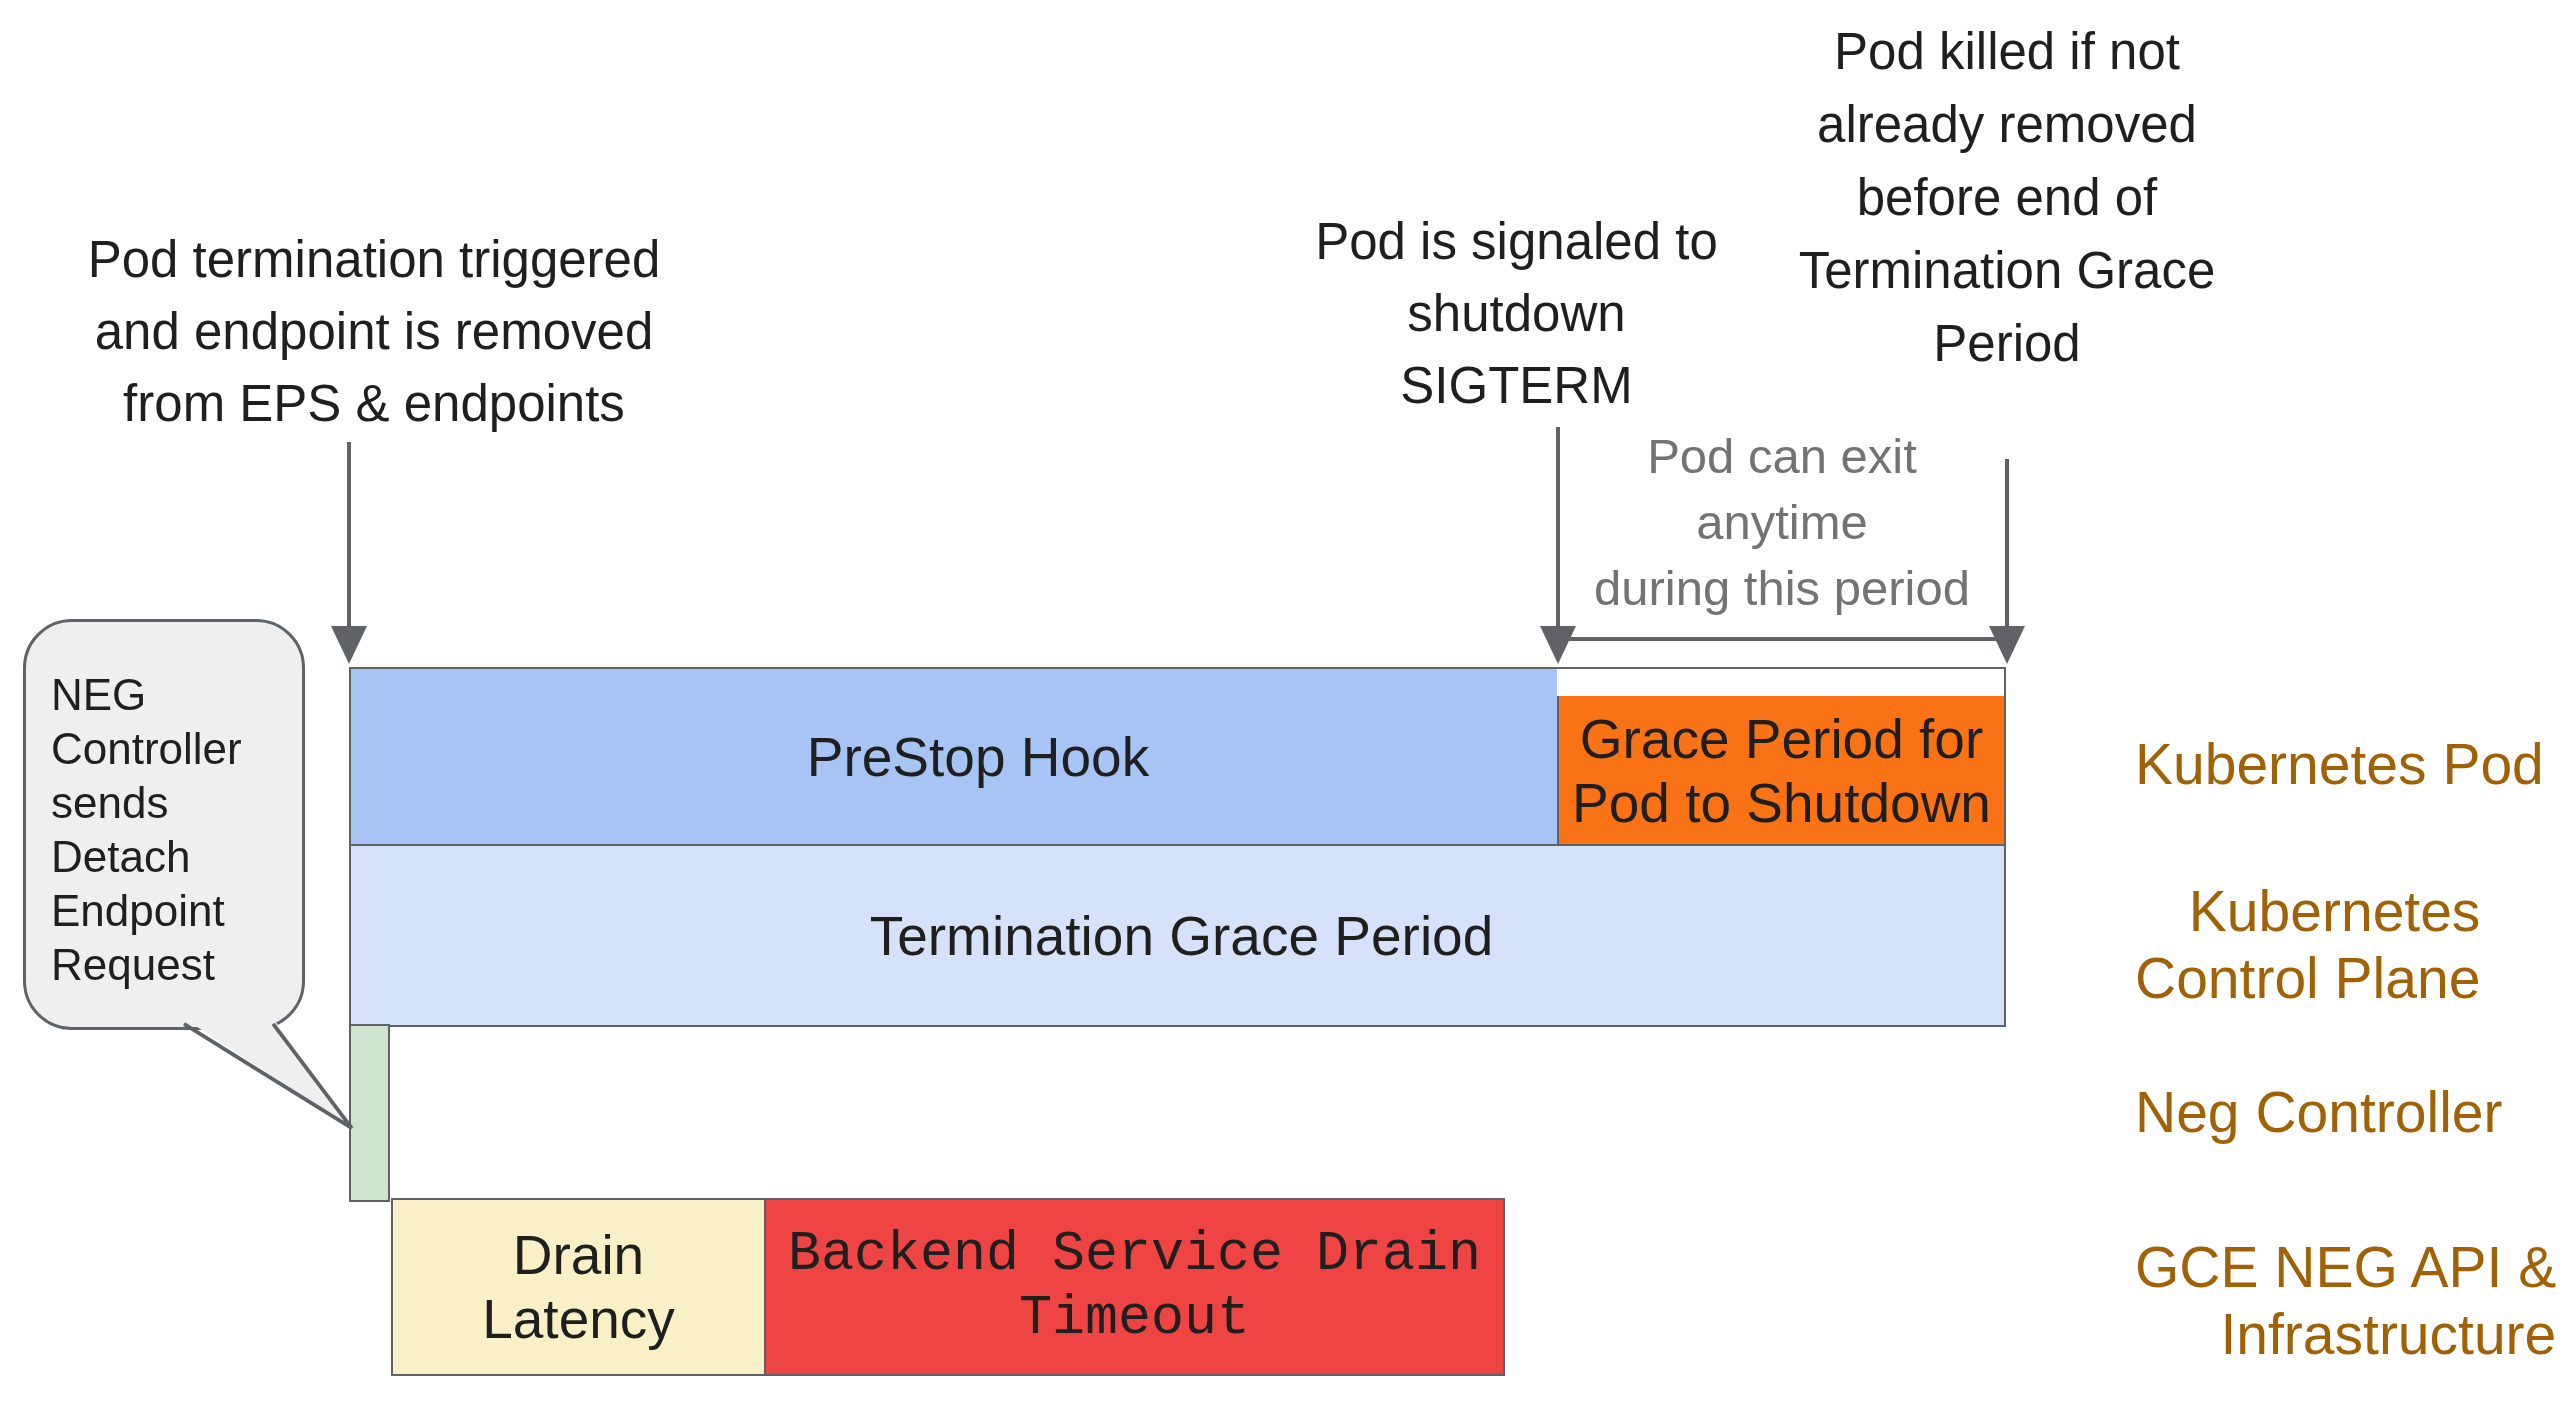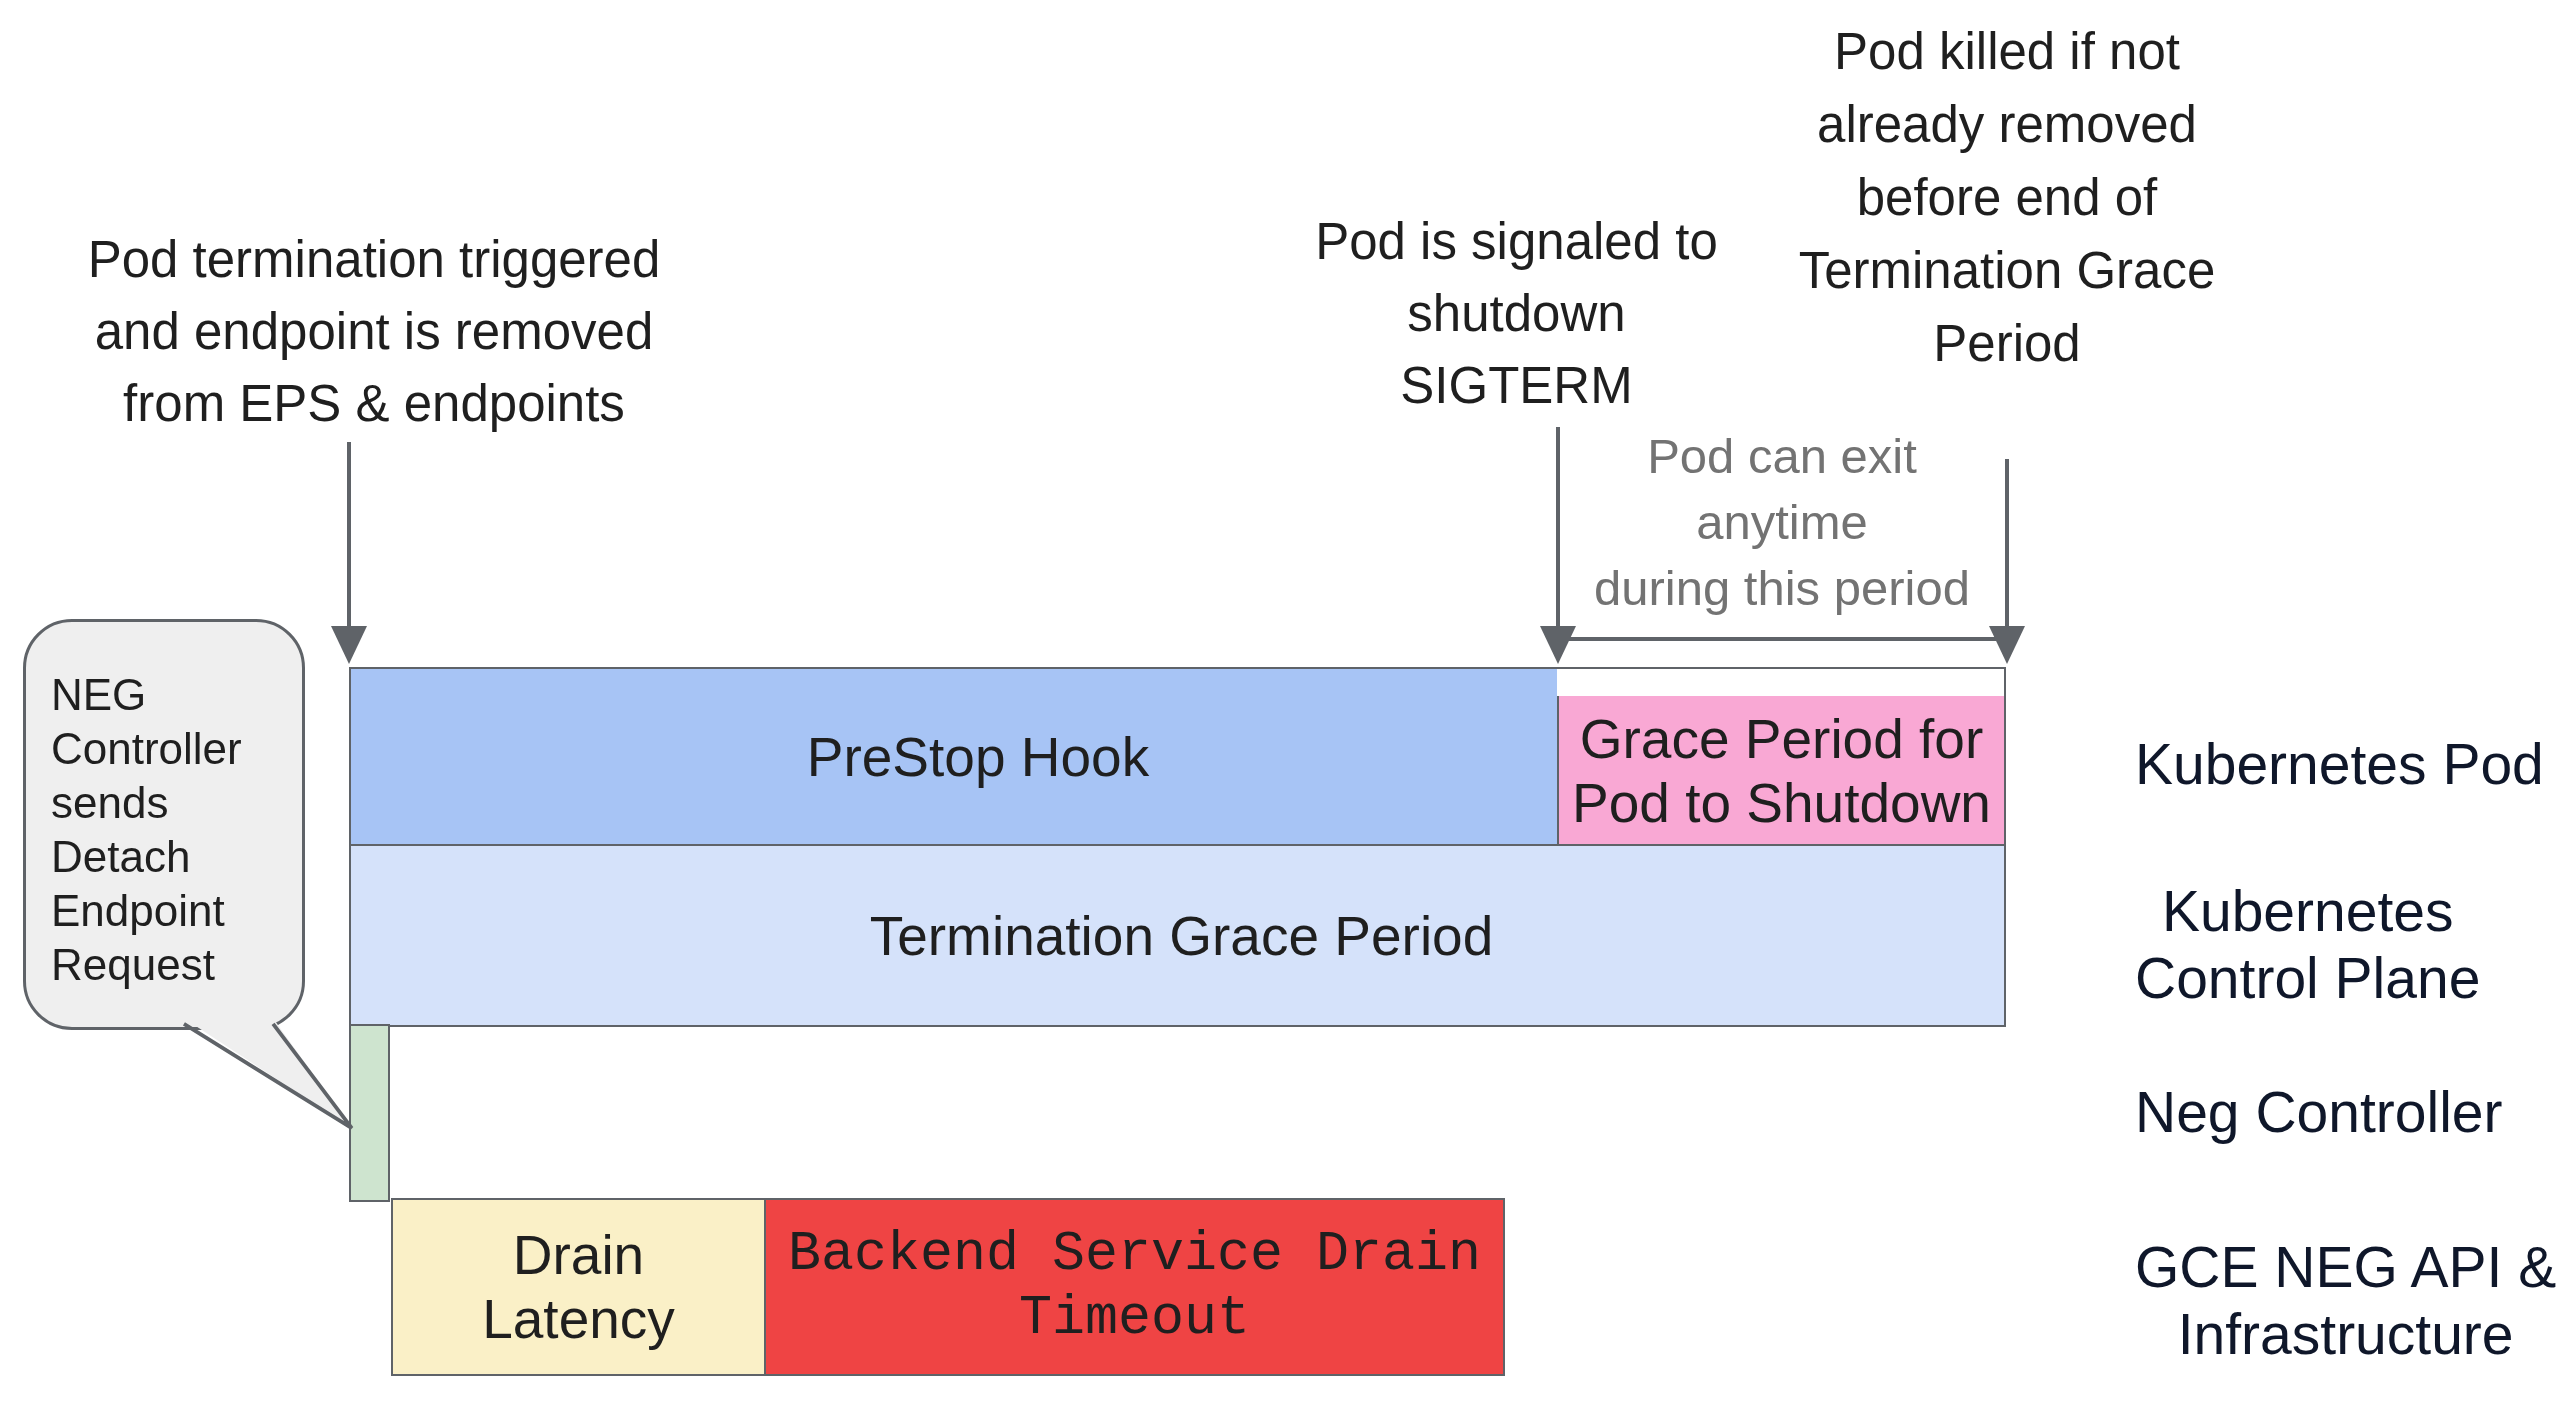--- a/index.html
+++ b/index.html
@@ -73,22 +73,22 @@
     font-size: 55px;
     line-height: 64px;
     padding-left: 8px;
   }
 
   .rlabel {
     position: absolute;
     left: 2135px;
     font-size: 57px;
     line-height: 67px;
-    text-align: center;
-    color: #0f172a;
+    text-align: right;
+    color: #a16207;
     white-space: nowrap;
   }
 
   .callout {
     position: absolute;
     left: 23px;
     top: 619px;
     width: 282px;
     height: 411px;
     border: 3.8px solid #5f6368;
@@ -145,21 +145,21 @@
 
   <div class="varrow" style="left:2005px; top:459px; height:169px;"></div>
   <div class="ahead" style="left:1989px; top:626px;"></div>
 
   <div class="hline" style="left:1558px; top:637px; width:446px;"></div>
 
   <div class="bar-row" style="left:349px; top:667px; width:1657px; height:180px;">
     <div class="bar-cell" style="width: 1206px; background-color: rgb(167, 196, 245); padding-left: 48px;">
       <span>PreStop Hook</span>
     </div>
-    <div class="bar-cell" style="flex: 1 1 0%; background-color: #f9a8d4; margin-top: 27px;">
+    <div class="bar-cell" style="flex: 1 1 0%; background-color: #f97316; margin-top: 27px;">
       <div>
         <div>Grace Period for</div>
         <div>Pod to Shutdown</div>
       </div>
     </div>
   </div>
 
   <div class="bar-solid" style="left: 349px; top: 844px; width: 1657px; height: 183px; background-color: rgb(213, 226, 250);">
     <span>Termination Grace Period</span>
   </div>

